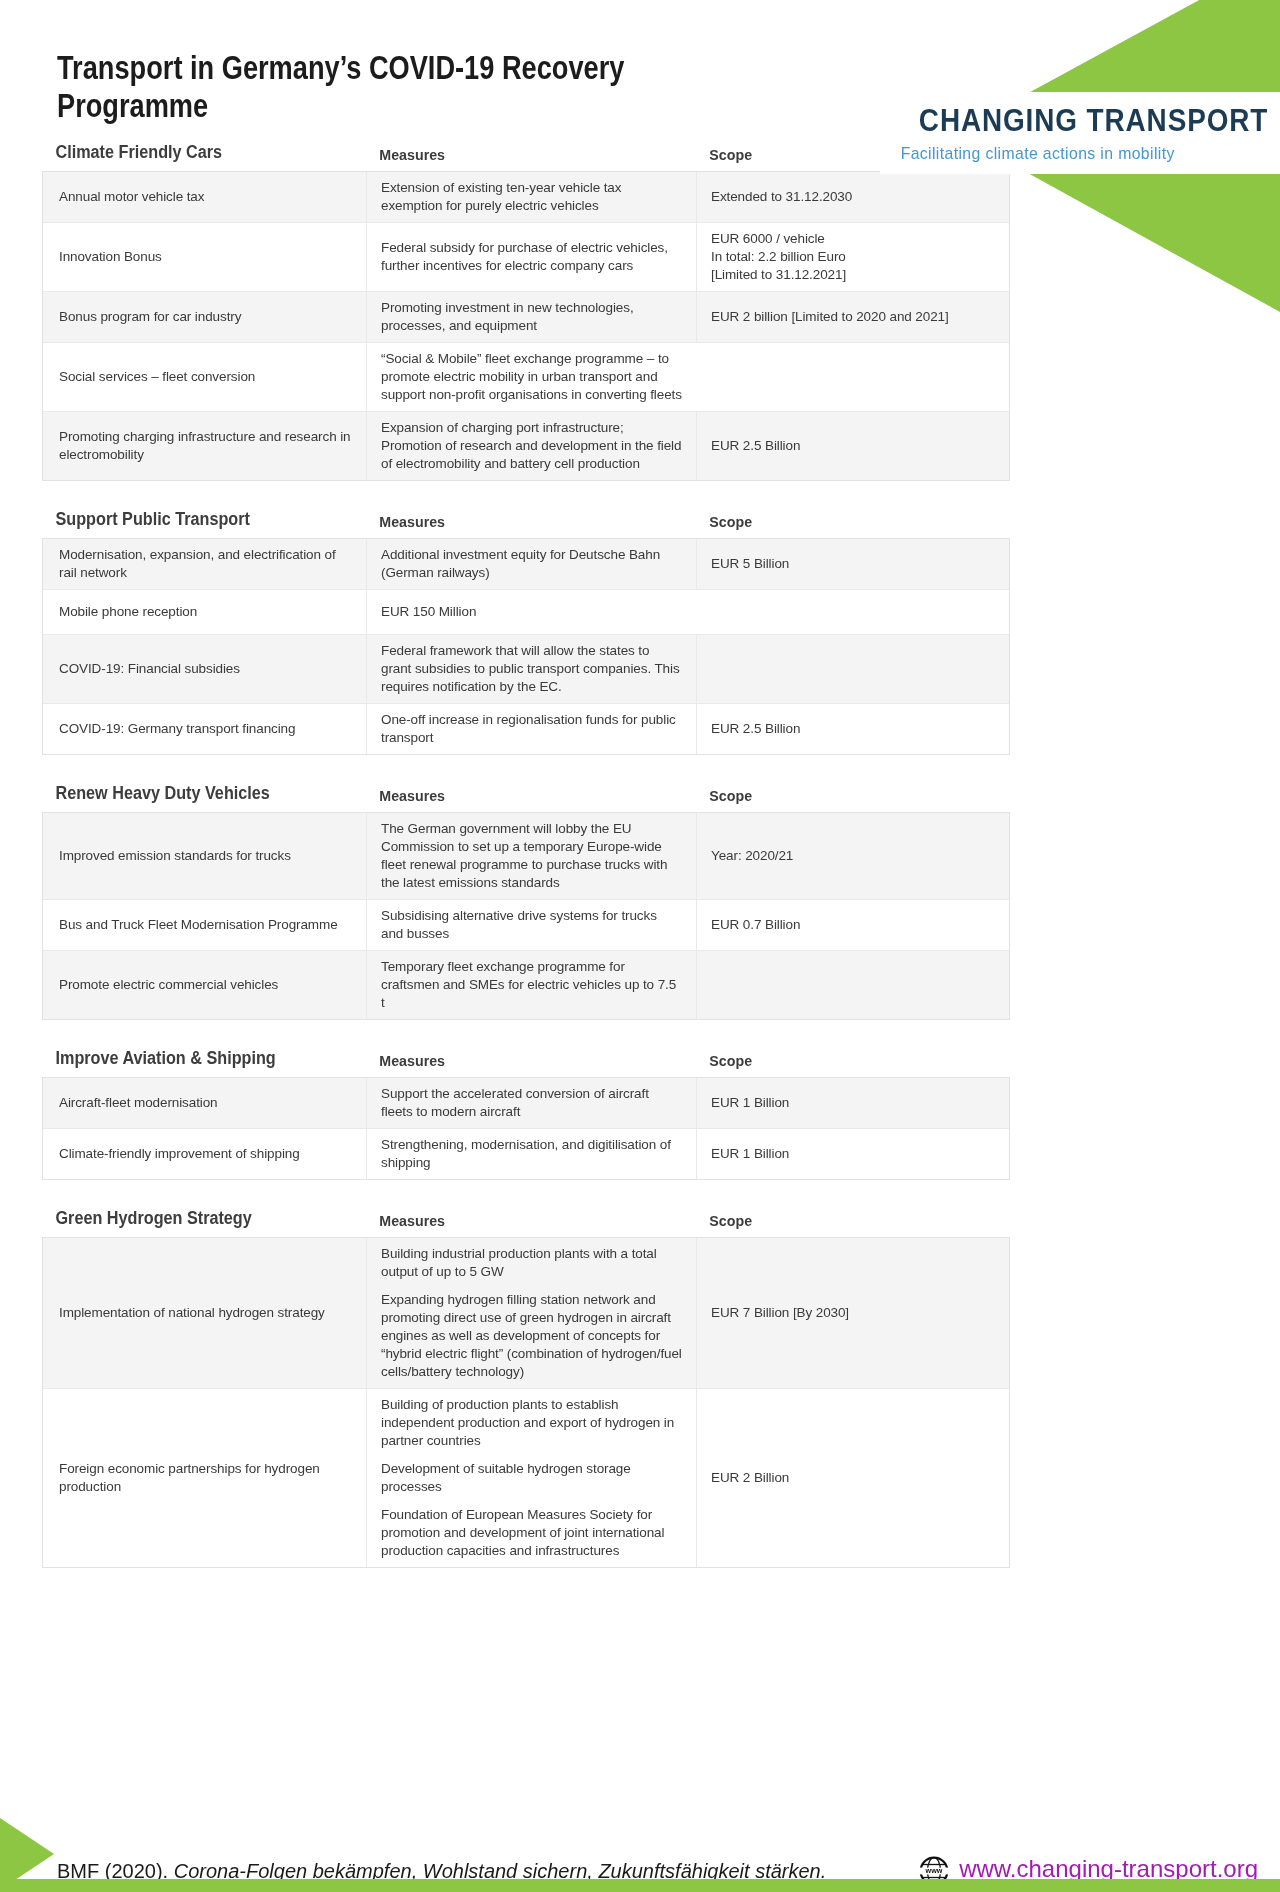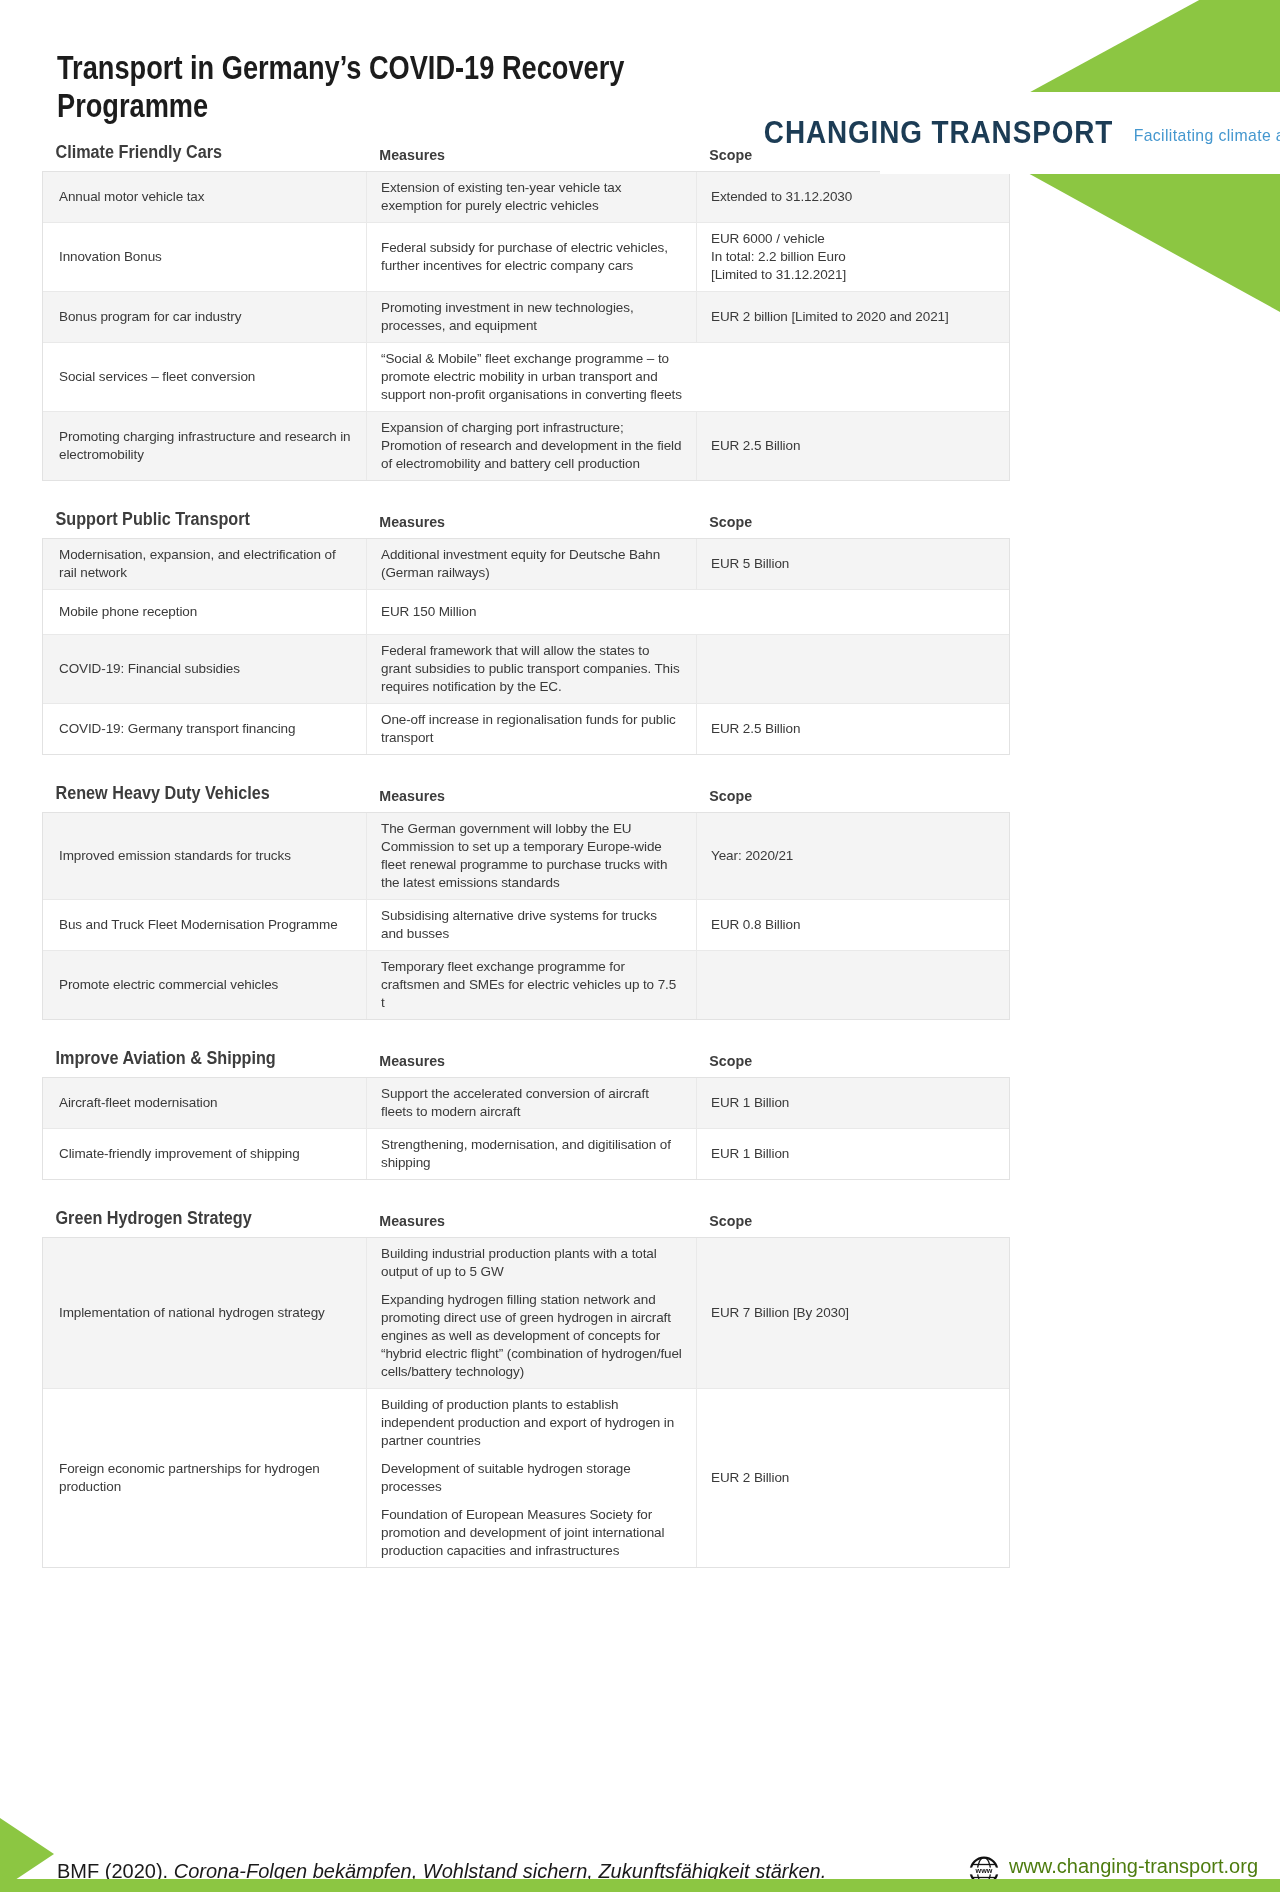--- a/index.html
+++ b/index.html
@@ -6,21 +6,21 @@
   .page {
     position:relative; width:1280px; height:1892px; background:#fff;
     font-family:"Liberation Sans","DejaVu Sans",sans-serif; color:#3b3b3b;
     overflow:hidden;
   }
 
   
   .tri-top { position:absolute; top:0; right:0; width:330px; height:312px; }
   .logo-band {
     position:absolute; top:92px; right:0; width:400px; height:82px; background:#ffffff;
-    display:flex; flex-direction:row; align-items:center; justify-content:center;
+    display:flex; flex-direction:column; align-items:flex-start; justify-content:center;
     padding-right:28px; box-sizing:border-box;
   }
   .logo-name {
     font-size:31px; font-weight:bold; color:#1c3c55; letter-spacing:1px;
     transform:scaleX(0.9); transform-origin:right center; white-space:nowrap;
   }
   .logo-tagline {
     font-size:17px; color:#4497cf; margin-top:5px; letter-spacing:0.4px;
     transform:scaleX(0.93); transform-origin:right center; white-space:nowrap;
   }
@@ -62,21 +62,21 @@
   .scope div { line-height:18px; }
 
   
   .footer {
     position:absolute; left:0; right:0; top:1852px; height:38px;
     display:flex; align-items:center; justify-content:space-between;
     padding:0 22px 0 57px; font-size:20px; color:#1a1a1a;
   }
   .src i { font-style:italic; }
   .site { display:flex; align-items:flex-start; gap:9px; }
-  .site .url { font-size:20px; color:#4d7c0f; }
+  .site .url { font-size:24px; color:#a21caf; }
 
   .tri-bottom { position:absolute; left:0; top:1818px; width:56px; height:72px; }
   .bottom-bar { position:absolute; left:0; bottom:0; width:100%; height:13px; }
 </style>
 </head>
 <body>
 
 <div class="page">
 
   <svg class="tri-top" viewBox="0 0 330 312" aria-hidden="true">
@@ -210,21 +210,21 @@
                 <div>Year: 2020/21</div>
               </div>
   </div>
 
   <div class="trow">
     <div class="cell category">Bus and Truck Fleet Modernisation Programme</div>
     <div class="cell measures">
                 <p>Subsidising alternative drive systems for trucks and busses</p>
               </div>
     <div class="cell scope">
-                <div>EUR 0.8 Billion</div>
+                <div>EUR 0.7 Billion</div>
               </div>
   </div>
 
   <div class="trow">
     <div class="cell category">Promote electric commercial vehicles</div>
     <div class="cell measures">
                 <p>Temporary fleet exchange programme for craftsmen and SMEs for electric vehicles up to 7.5 t</p>
               </div>
     <div class="cell scope"></div>
   </div>

